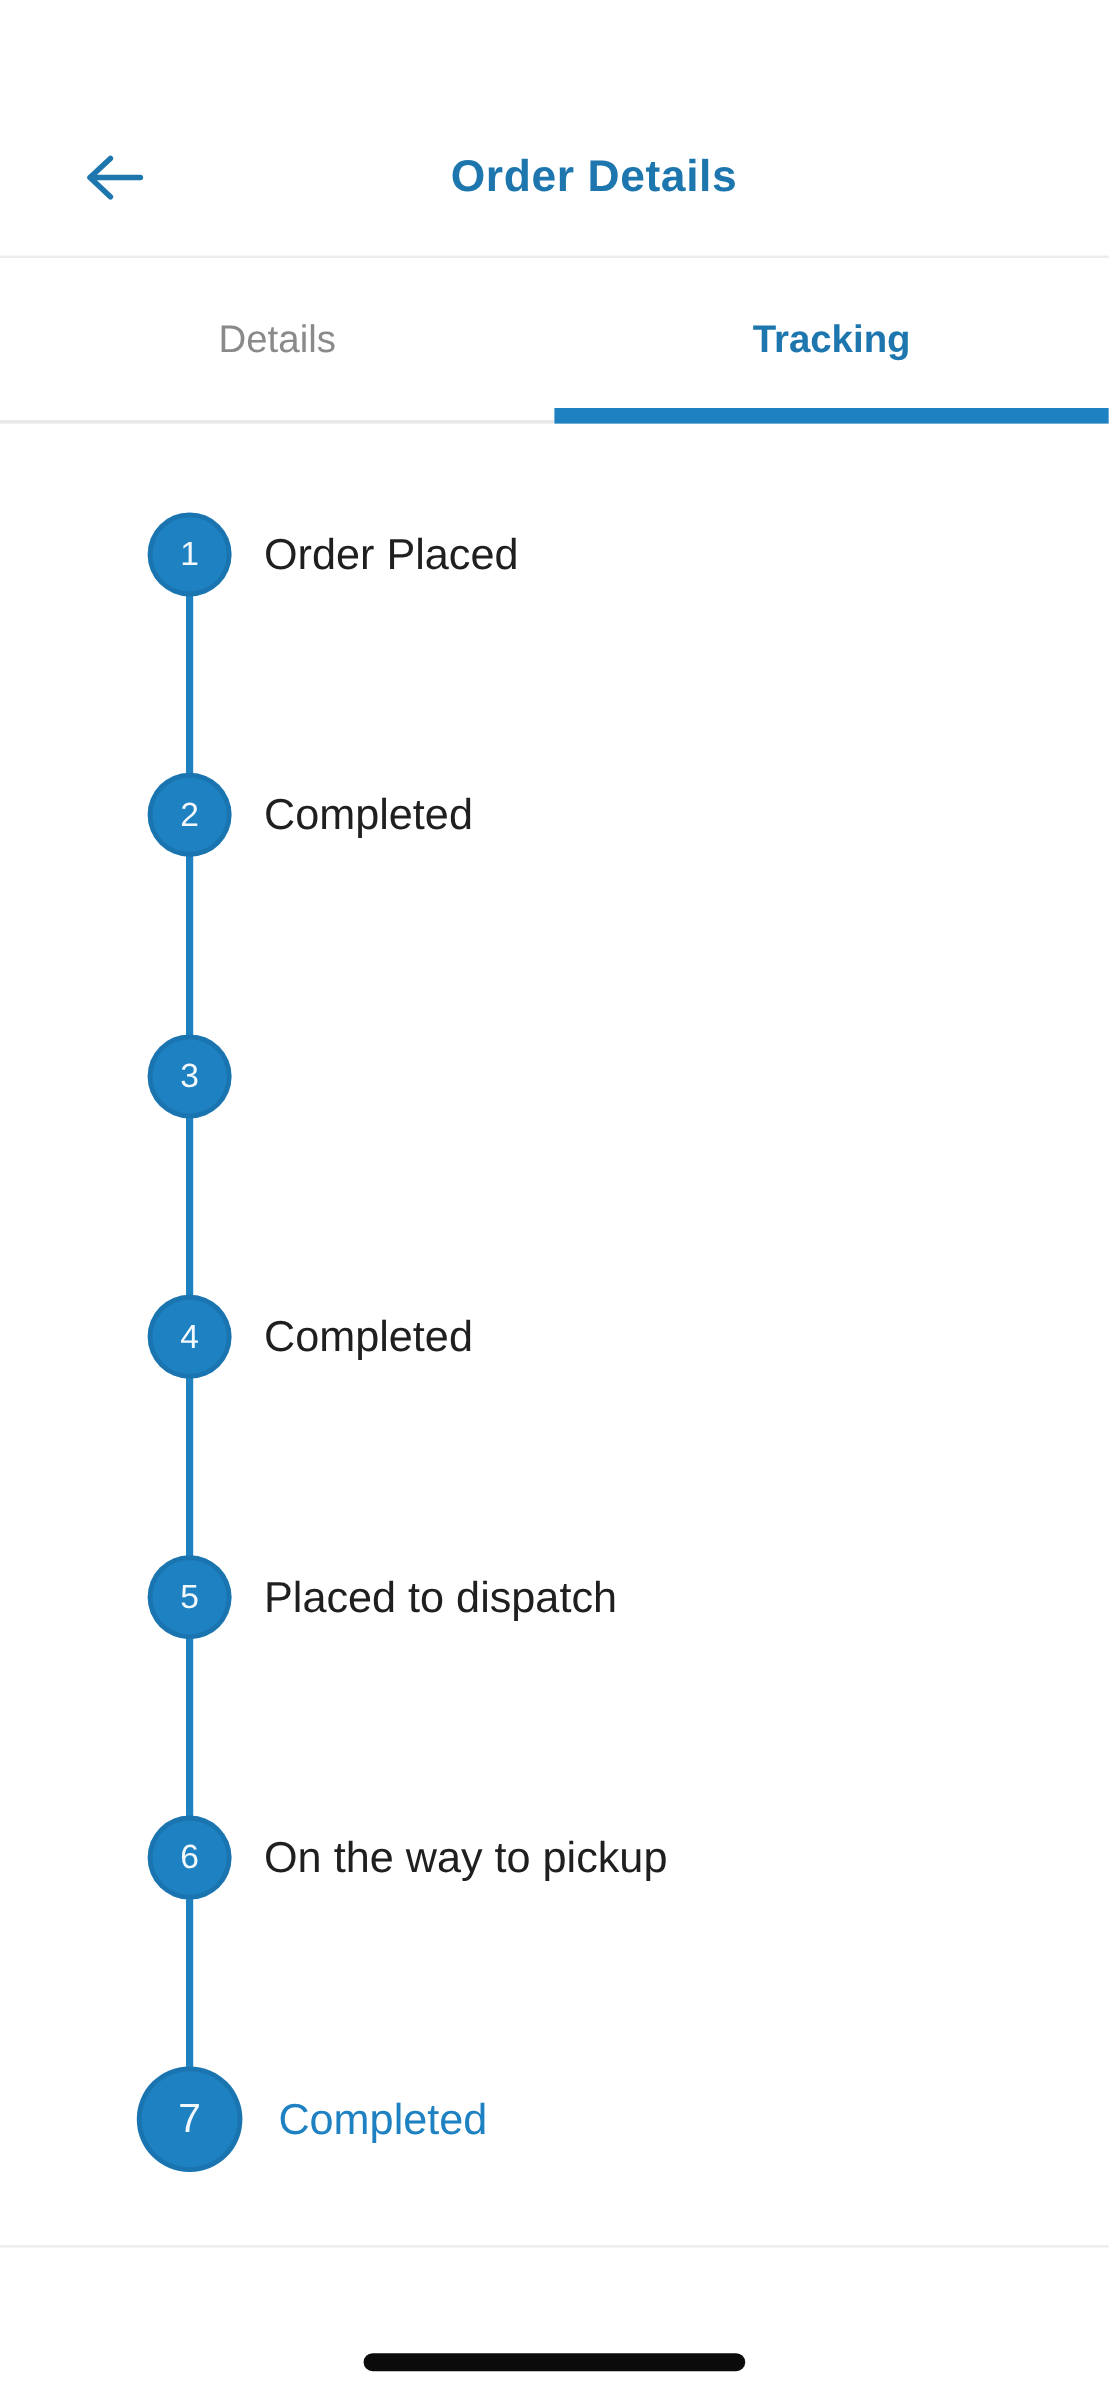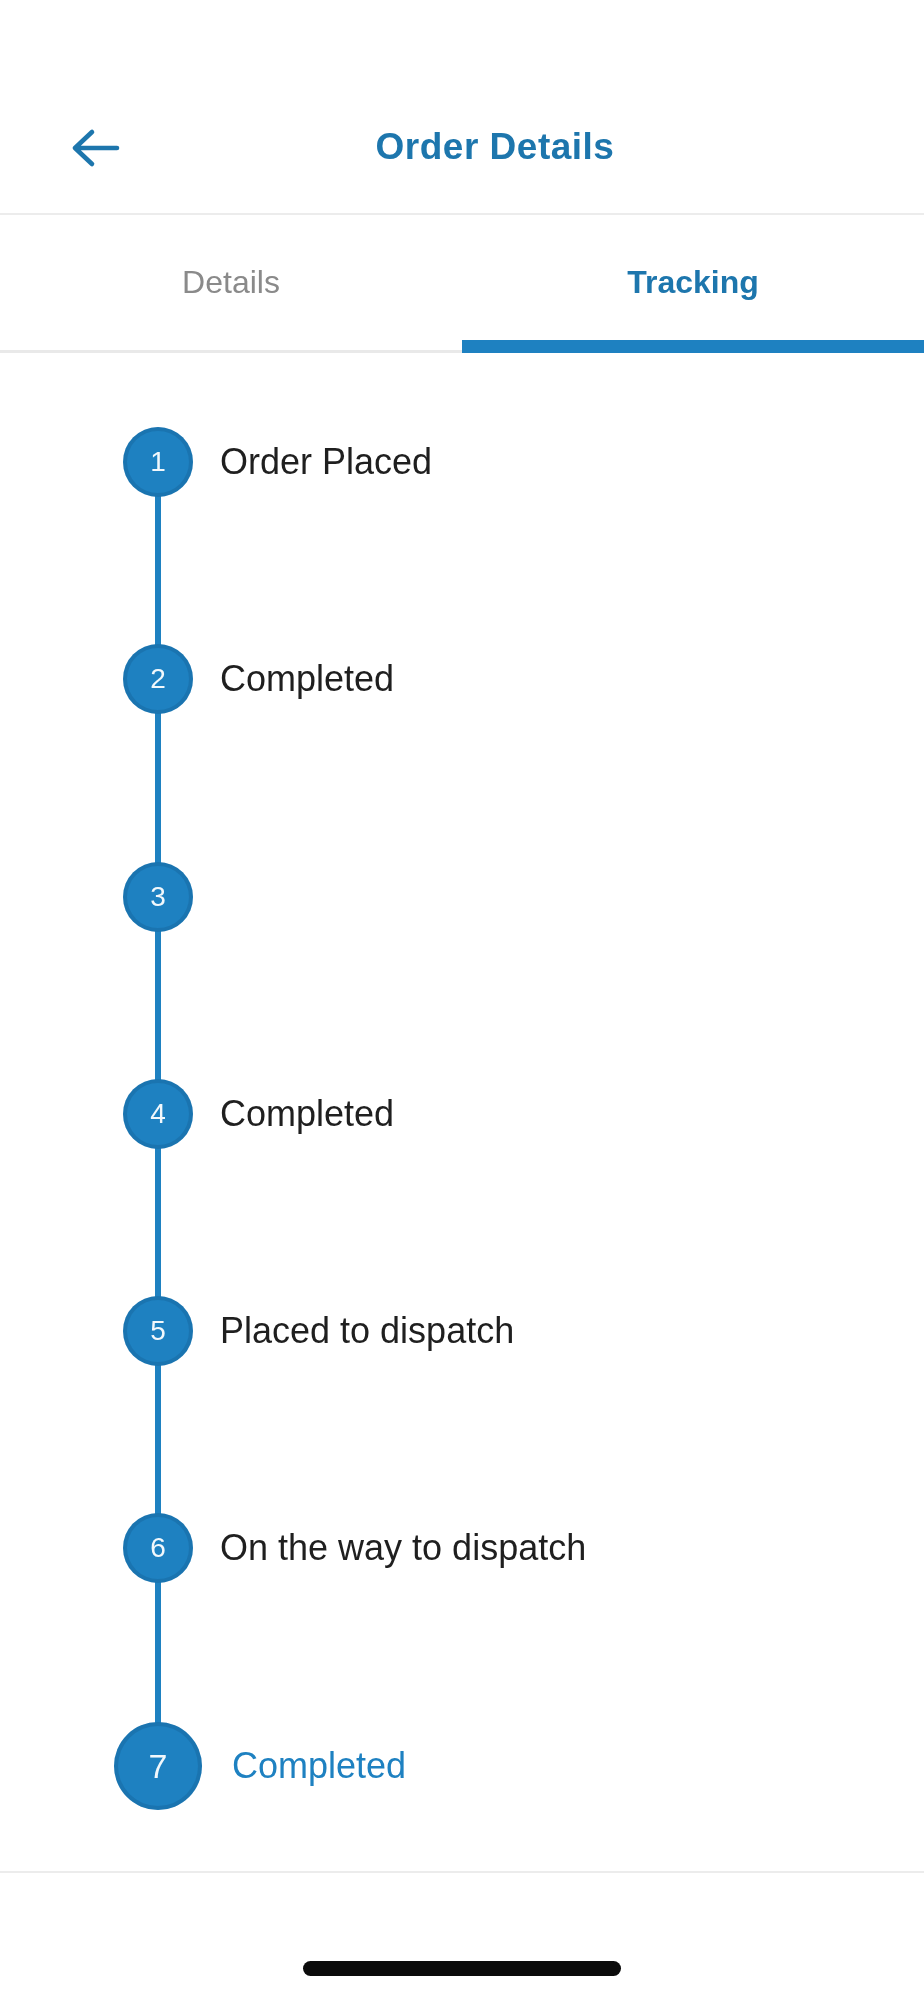--- a/index.html
+++ b/index.html
@@ -122,21 +122,21 @@
       <div class="step" style="top: 1331px;">
         <div class="step-circle">
           <span class="step-num">5</span>
         </div>
         <div class="step-label">Placed to dispatch</div>
       </div>
       <div class="step" style="top: 1548px;">
         <div class="step-circle">
           <span class="step-num">6</span>
         </div>
-        <div class="step-label">On the way to dispatch</div>
+        <div class="step-label">On the way to pickup</div>
       </div>
       <div class="step big" style="top: 1766px;">
         <div class="step-circle">
           <span class="step-num">7</span>
         </div>
         <div class="step-label blue">Completed</div>
       </div>
     </div>
 </div>
 

